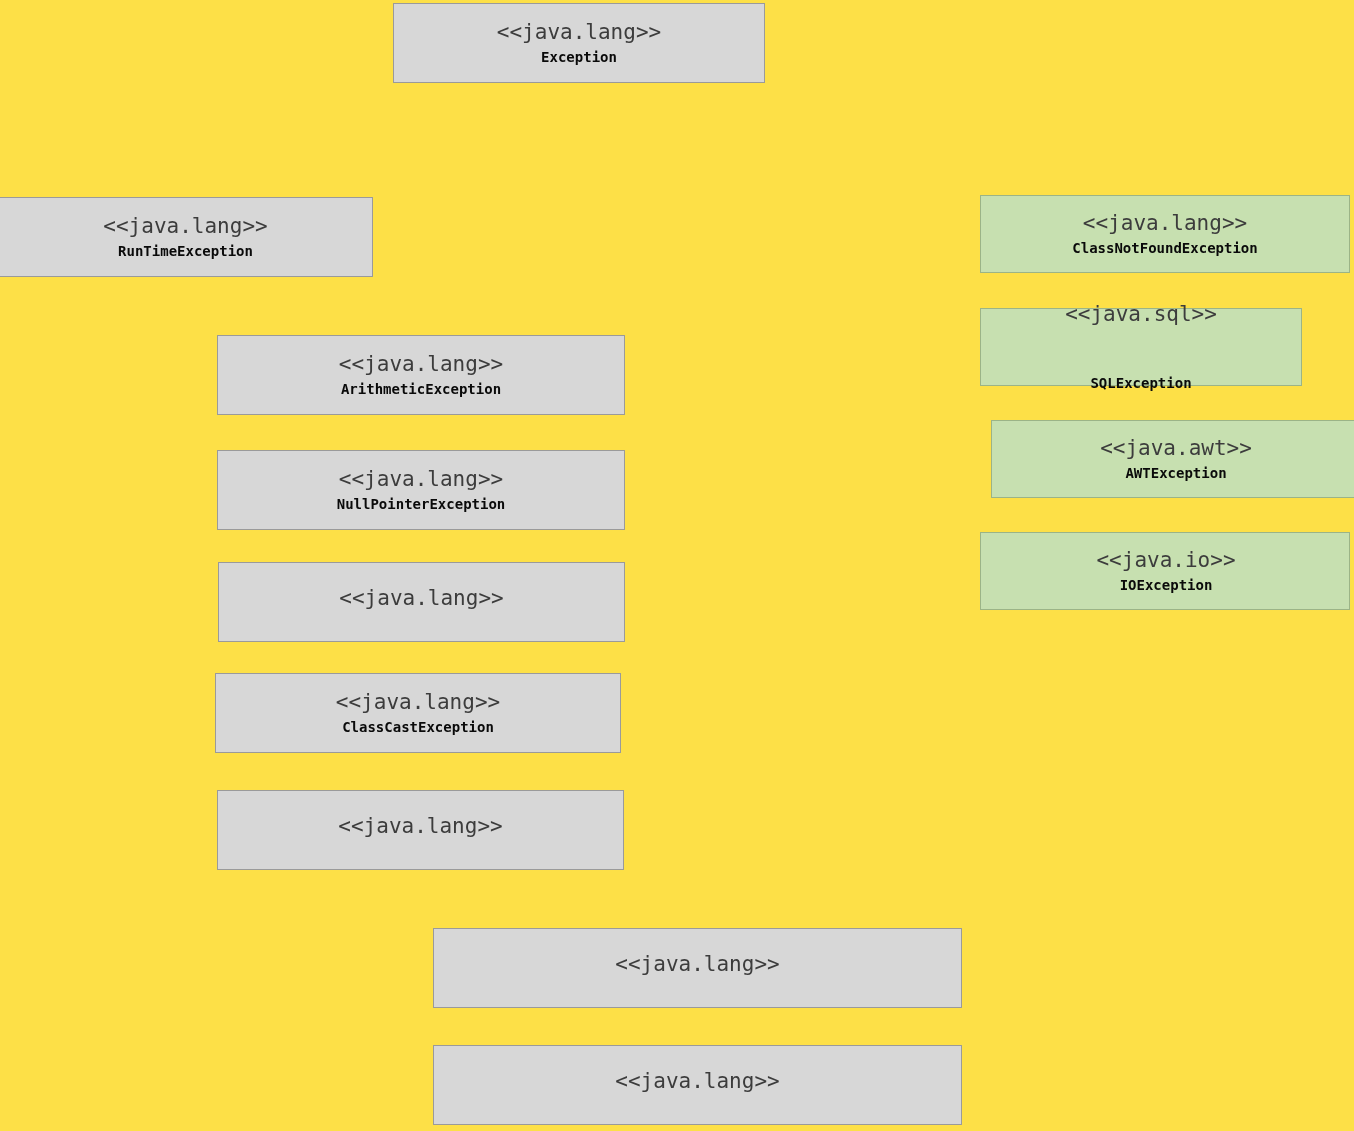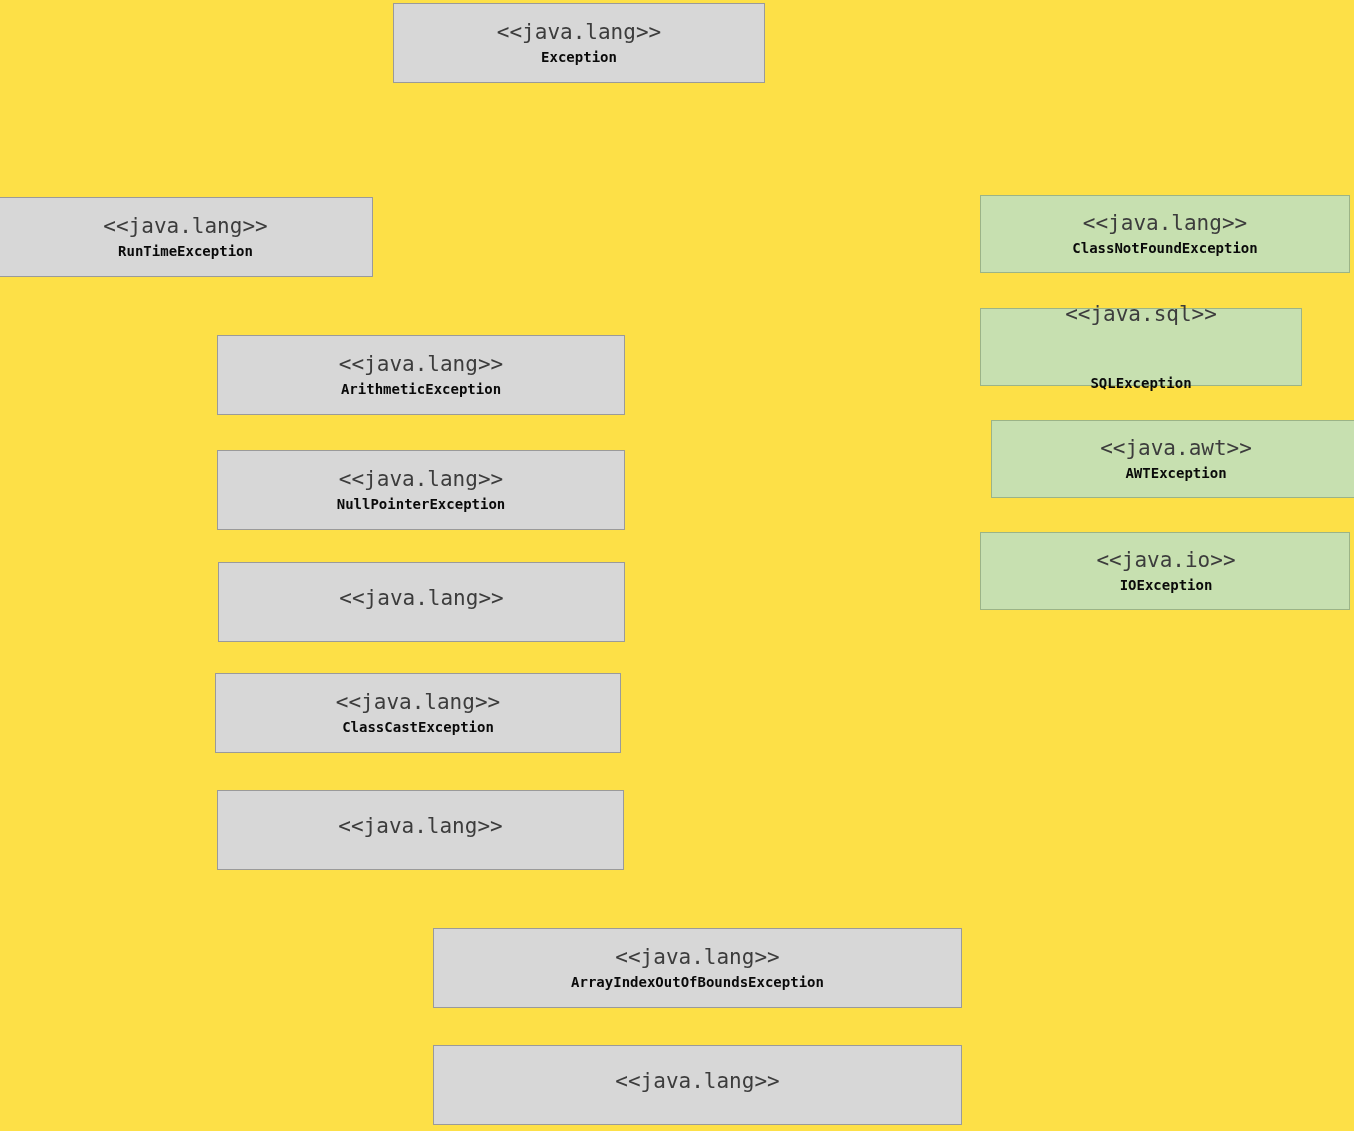--- a/index.html
+++ b/index.html
@@ -95,18 +95,17 @@
     </div>
     <div class="node gray" style="left: 215px; top: 673px; width: 406px; height: 80px;">
       <div class="stereotype">&lt;&lt;java.lang&gt;&gt;</div>
       <div class="classname">ClassCastException</div>
     </div>
     <div class="node gray" style="left: 217px; top: 790px; width: 407px; height: 80px;">
       <div class="stereotype">&lt;&lt;java.lang&gt;&gt;</div>
     </div>
     <div class="node gray" style="left: 433px; top: 928px; width: 529px; height: 80px;">
       <div class="stereotype">&lt;&lt;java.lang&gt;&gt;</div>
-      <div class="classname">ArrayIndexOutOfBoundsException</div>
     </div>
     <div class="node gray" style="left: 433px; top: 1045px; width: 529px; height: 80px;">
       <div class="stereotype">&lt;&lt;java.lang&gt;&gt;</div>
     </div>
   </div>
 
 </body></html>

